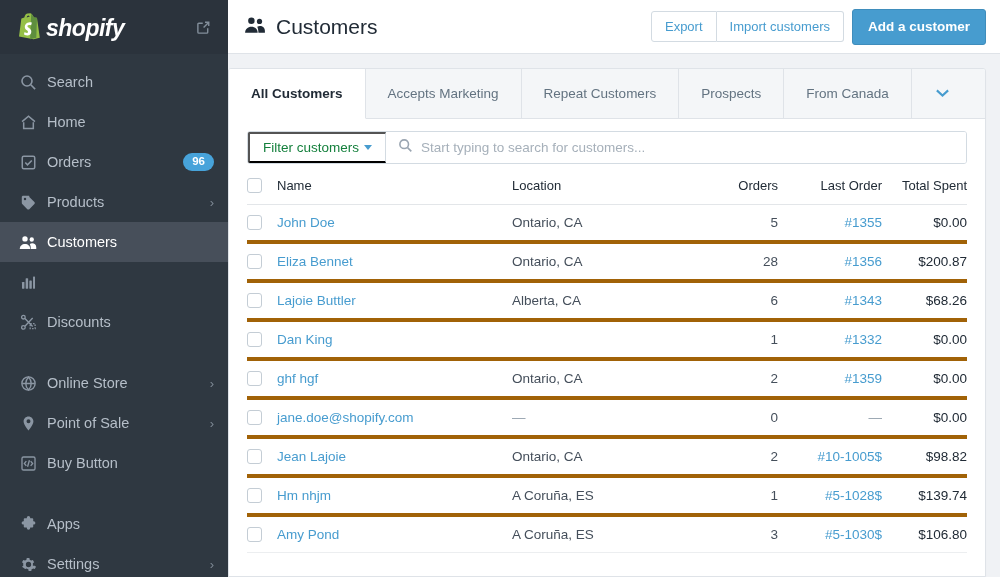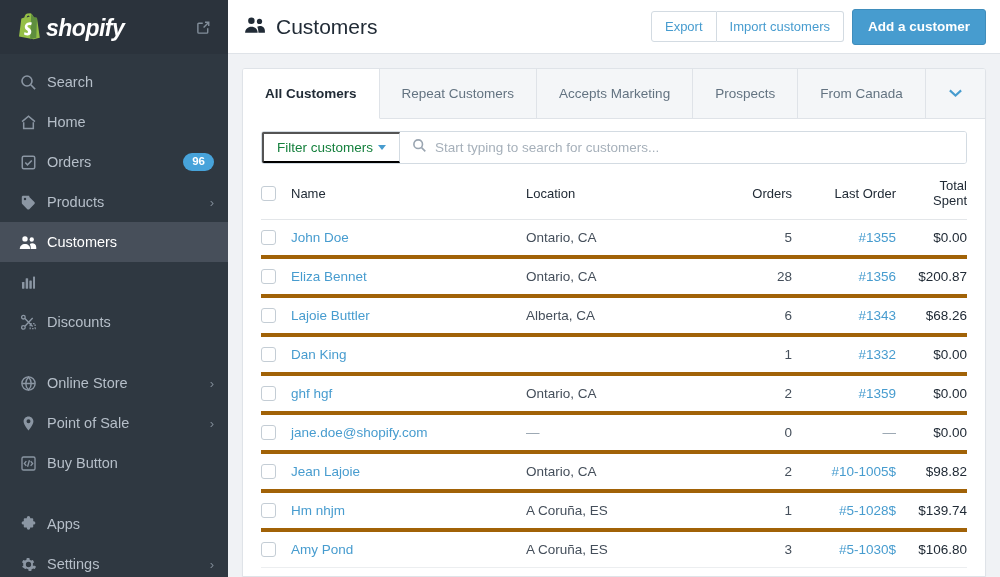--- a/index.html
+++ b/index.html
@@ -81,21 +81,21 @@
   }
   .btn-group .btn:first-child { border-radius: 3px 0 0 3px; }
   .btn-group .btn:last-child { border-radius: 0 3px 3px 0; border-left: none; }
   .btn-primary {
     height: 36px; padding: 0 15px;
     background: #479ccf; border: 1px solid #3f8dbc; color: #ffffff;
     border-radius: 3px; font-weight: bold; font-size: 13.5px;
     display: flex; align-items: center; cursor: pointer;
   }
 
-  .content { flex: 1; padding: 14px 14px 0 14px; overflow: hidden; }
+  .content { flex: 1; padding: 14px 14px 0 0; overflow: hidden; }
   .card {
     background: #ffffff;
     border: 1px solid #dfe3e8;
     border-radius: 3px 3px 0 0;
     box-shadow: 0 1px 1px rgba(0,0,0,0.04);
     height: 100%;
     display: flex; flex-direction: column;
     overflow: hidden;
   }
 
@@ -330,24 +330,24 @@
     </header>
 
     <div class="content">
       <section class="card">
 
         <div class="tabs" id="tabs">
             <div class="tab active">
               <span>All Customers</span>
             </div>
             <div class="tab">
+              <span>Accepts Marketing</span>
+            </div>
+            <div class="tab">
               <span>Repeat Customers</span>
-            </div>
-            <div class="tab">
-              <span>Accepts Marketing</span>
             </div>
             <div class="tab">
               <span>Prospects</span>
             </div>
             <div class="tab">
               <span>From Canada</span>
             </div>
             <div class="tab more">
               <span><svg width="15" height="10" viewBox="0 0 16 10" fill="none" stroke="#479ccf" stroke-width="2.2">
                   <path d="M2 2.2L8 7.8l6-5.6"></path>

